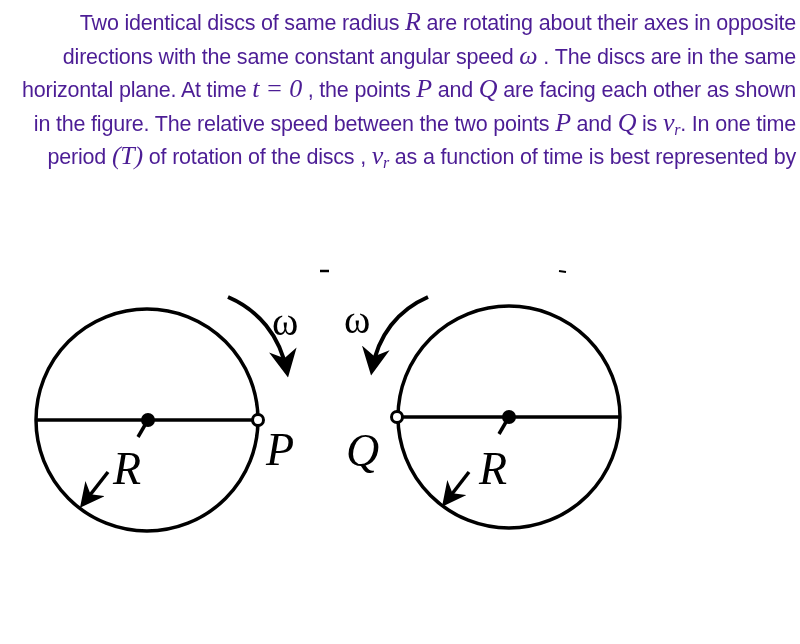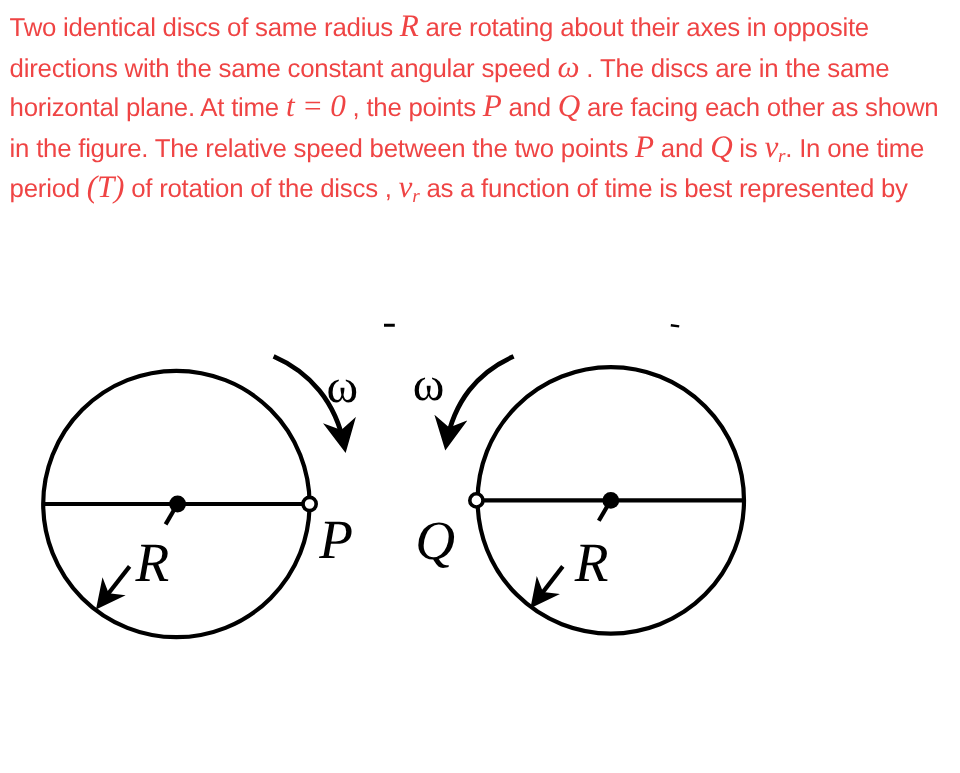--- a/index.html
+++ b/index.html
@@ -3,22 +3,23 @@
   <meta charset="utf-8">
   <style>
     html, body { margin: 0; padding: 0; background: #ffffff; }
     body { width: 800px; height: 644px; position: relative; overflow: hidden; }
     .question {
       position: absolute;
       left: 8px; top: 6px; width: 788px;
       font-family: "Liberation Sans", sans-serif;
       font-size: 21.5px;
       line-height: 31.5px;
-      color: #ef4444;
+      color: #4c1d95;
       letter-spacing: -0.2px;
+      text-align: right;
     }
     .question .m {
       font-family: "Liberation Serif", serif;
       font-style: italic;
       font-size: 26px;
     }
     .question sub {
       font-family: "Liberation Serif", serif;
       font-style: italic;
       font-size: 16px;

